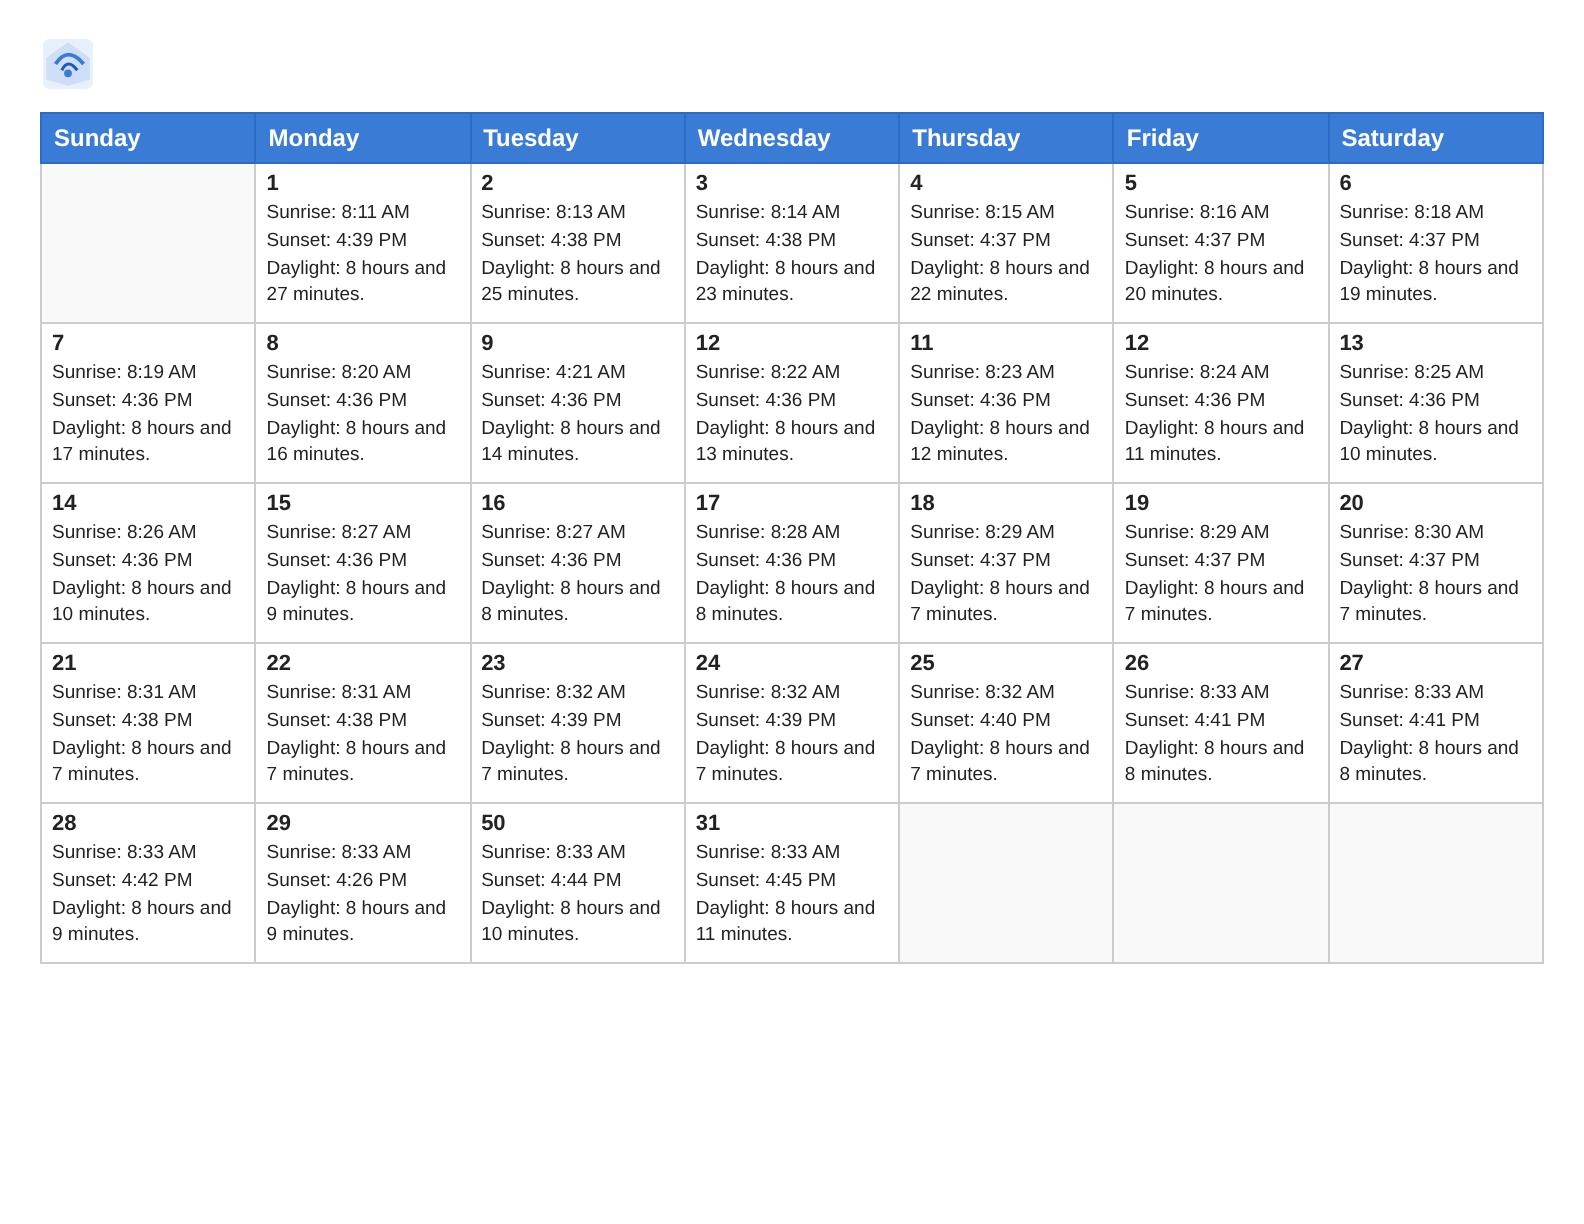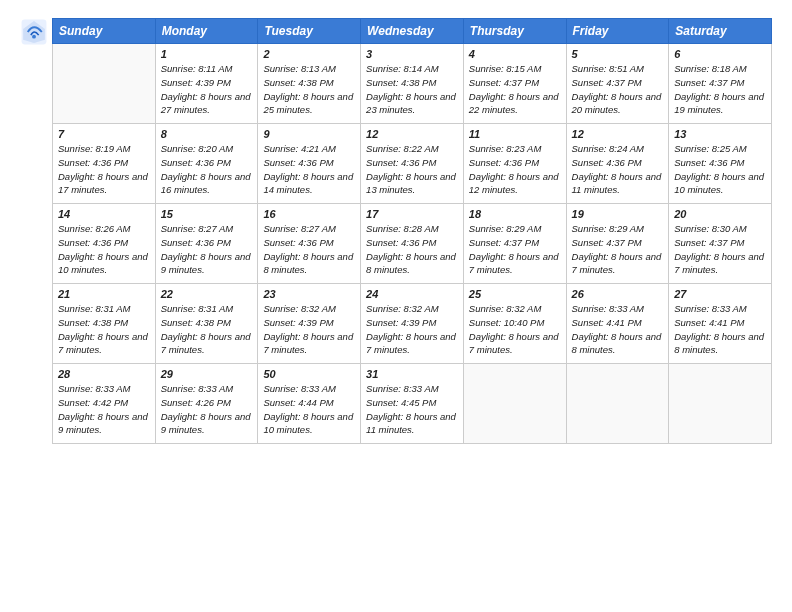--- a/index.html
+++ b/index.html
@@ -8,21 +8,21 @@
       background: #fff;
       width: 792px;
       height: 612px;
       overflow: hidden;
     }
     .page {
       width: 792px;
       height: 435px;
       padding: 18px 20px 10px 20px;
       display: flex;
-      font-style: italic;
+      flex-direction: column;
     }
     .header {
       display: flex;
       justify-content: space-between;
       align-items: flex-start;
       margin-bottom: 10px;
     }
     .logo {
       display: flex;
       align-items: center;
@@ -158,21 +158,21 @@
         <span class="day-number">4</span>
         <div class="day-info">
           <span>Sunrise: 8:15 AM</span><br>
           <span>Sunset: 4:37 PM</span><br>
           <span>Daylight: 8 hours and 22 minutes.</span>
         </div>
       </td>
           <td>
         <span class="day-number">5</span>
         <div class="day-info">
-          <span>Sunrise: 8:51 AM</span><br>
+          <span>Sunrise: 8:16 AM</span><br>
           <span>Sunset: 4:37 PM</span><br>
           <span>Daylight: 8 hours and 20 minutes.</span>
         </div>
       </td>
           <td>
         <span class="day-number">6</span>
         <div class="day-info">
           <span>Sunrise: 8:18 AM</span><br>
           <span>Sunset: 4:37 PM</span><br>
           <span>Daylight: 8 hours and 19 minutes.</span>
@@ -325,21 +325,21 @@
         <div class="day-info">
           <span>Sunrise: 8:32 AM</span><br>
           <span>Sunset: 4:39 PM</span><br>
           <span>Daylight: 8 hours and 7 minutes.</span>
         </div>
       </td>
           <td>
         <span class="day-number">25</span>
         <div class="day-info">
           <span>Sunrise: 8:32 AM</span><br>
-          <span>Sunset: 10:40 PM</span><br>
+          <span>Sunset: 4:40 PM</span><br>
           <span>Daylight: 8 hours and 7 minutes.</span>
         </div>
       </td>
           <td>
         <span class="day-number">26</span>
         <div class="day-info">
           <span>Sunrise: 8:33 AM</span><br>
           <span>Sunset: 4:41 PM</span><br>
           <span>Daylight: 8 hours and 8 minutes.</span>
         </div>

